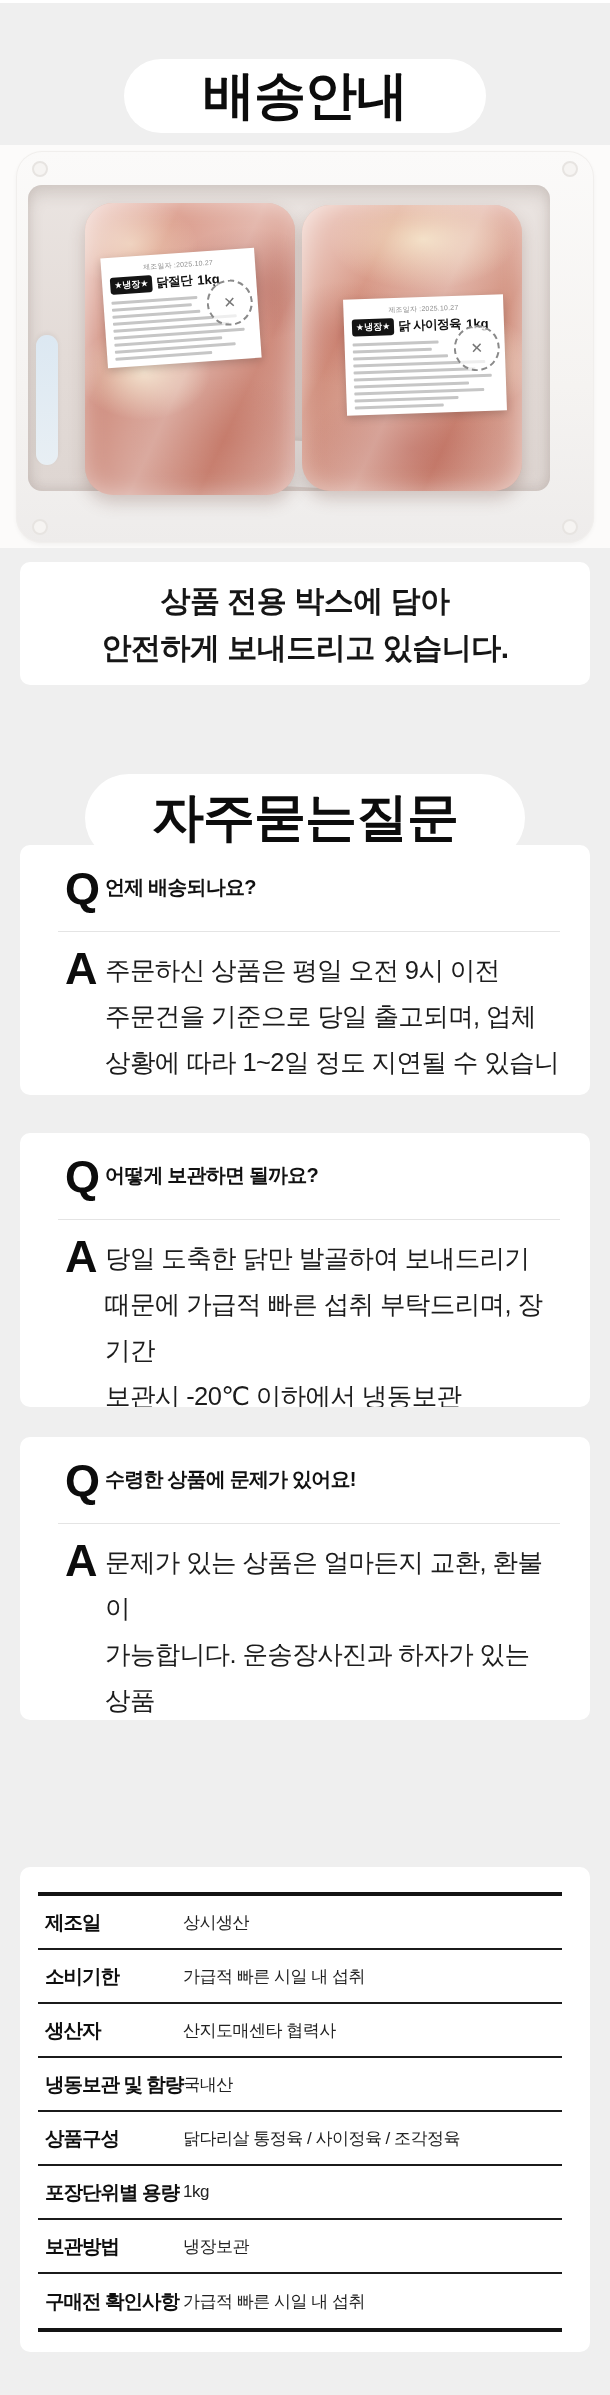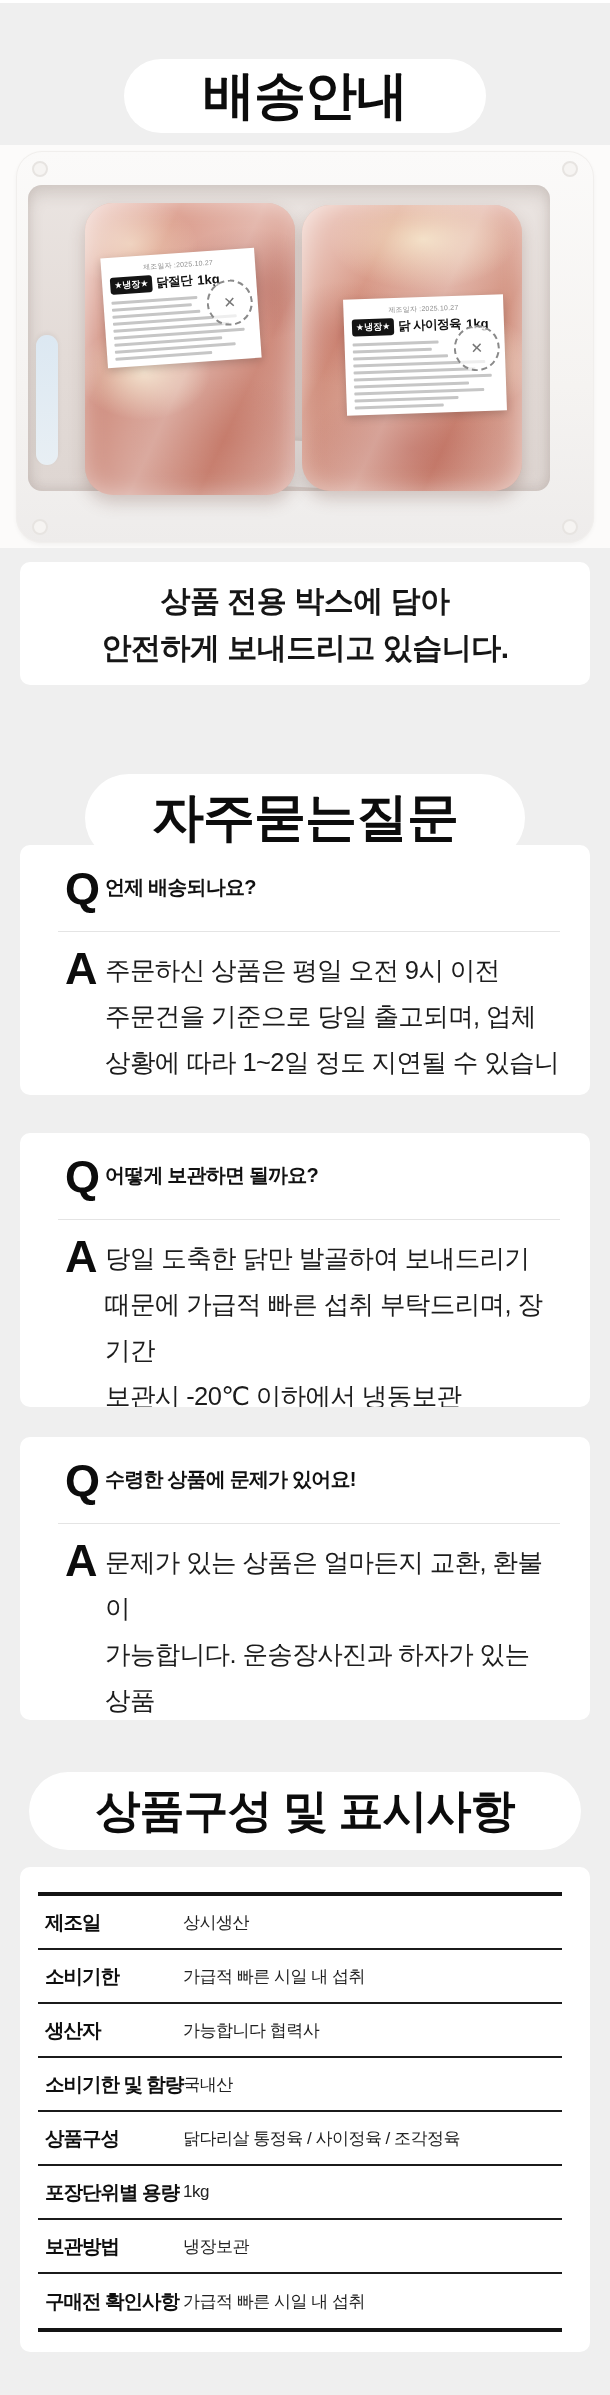--- a/index.html
+++ b/index.html
@@ -216,40 +216,37 @@
     <div class="qa-divider"></div>
     <div class="qa-row">
       <span class="amark">A</span>
       <span class="atext">문제가 있는 상품은 얼마든지 교환, 환불이
 가능합니다. 운송장사진과 하자가 있는 상품
 혹은 상자를 찍어 문의주시면 해결을
 도와드리도록 하겠습니다.</span>
     </div>
   </div>
 
-  <div class="pill" id="pill-info">
-    <span>상품구성 및 표시사항</span>
-  </div>
 
   <div class="card" id="info-card">
     <div class="info-table">
       <div class="info-row">
         <span class="info-label">제조일</span>
         <span class="info-value">상시생산</span>
       </div>
       <div class="info-row">
         <span class="info-label">소비기한</span>
         <span class="info-value">가급적 빠른 시일 내 섭취</span>
       </div>
       <div class="info-row">
         <span class="info-label">생산자</span>
-        <span class="info-value">가능합니다 협력사</span>
-      </div>
-      <div class="info-row">
-        <span class="info-label">소비기한 및 함량</span>
+        <span class="info-value">산지도매센타 협력사</span>
+      </div>
+      <div class="info-row">
+        <span class="info-label">냉동보관 및 함량</span>
         <span class="info-value">국내산</span>
       </div>
       <div class="info-row">
         <span class="info-label">상품구성</span>
         <span class="info-value">닭다리살 통정육 / 사이정육 / 조각정육</span>
       </div>
       <div class="info-row">
         <span class="info-label">포장단위별 용량</span>
         <span class="info-value">1kg</span>
       </div>

